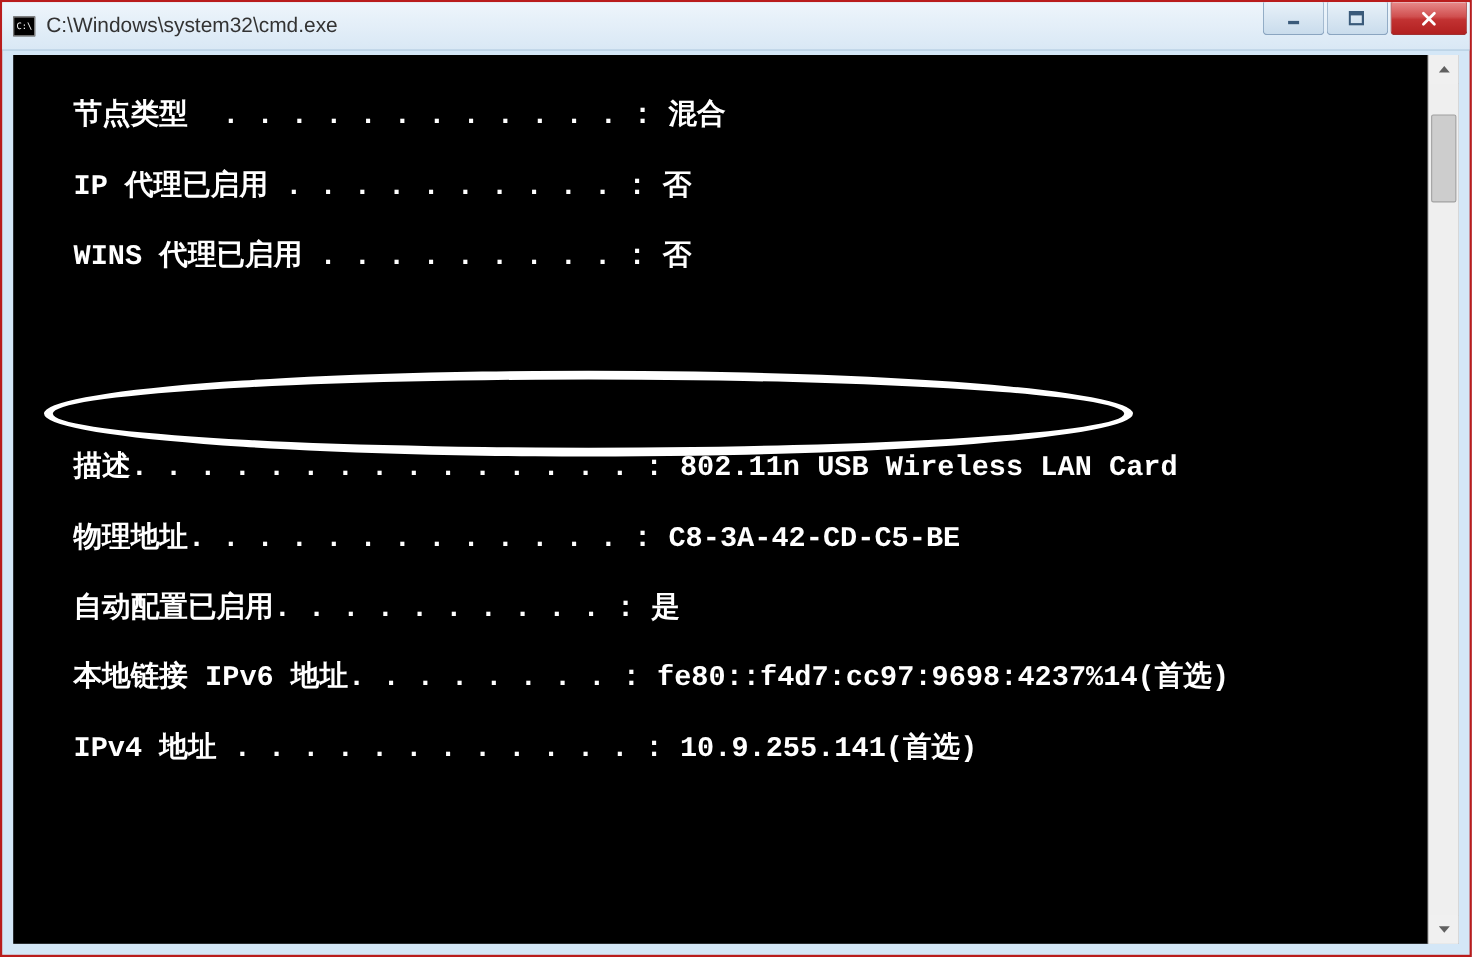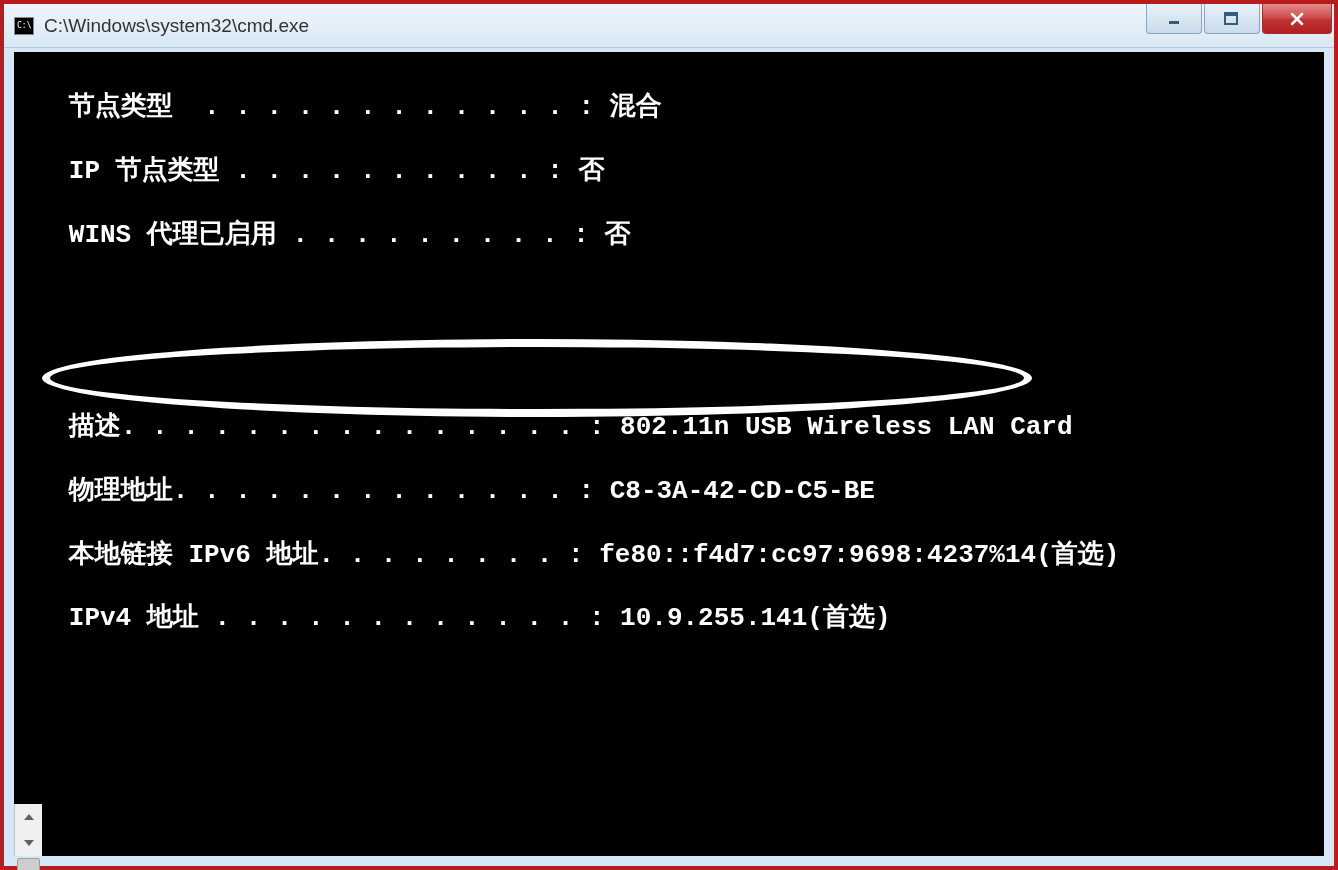--- a/index.html
+++ b/index.html
@@ -15,21 +15,21 @@
       overflow: hidden;
       position: relative;
     }
     .window {
       position: absolute;
       top: 0;
       left: 0;
       width: 1338px;
       height: 870px;
       background: #d4e7f7;
-      border: 4px solid #b91c1c;
+      border: 2px solid #b91c1c;
     }
     .titlebar {
       height: 44px;
       background: linear-gradient(to bottom, #eef5fb, #d9e8f5);
       display: flex;
       align-items: center;
       padding-left: 10px;
       position: relative;
       border-bottom: 1px solid #b0c8dc;
     }
@@ -85,21 +85,20 @@
       display: block;
     }
     .console-area {
       position: absolute;
       top: 48px;
       left: 10px;
       right: 10px;
       bottom: 10px;
       background: #000;
       display: flex;
-      flex-direction: column;
     }
     .console-content {
       flex: 1;
       padding: 8px 4px 4px 8px;
       font-family: "NSimSun", "SimSun", "MS Gothic", "Courier New", monospace;
       font-size: 26px;
       color: #fff;
       line-height: 1.23;
       white-space: pre;
       overflow: hidden;
@@ -172,26 +171,27 @@
         <svg width="16" height="14" viewBox="0 0 16 14">
           <path d="M3 2 L13 12 M13 2 L3 12" stroke="#fff" stroke-width="2.5" stroke-linecap="round"></path>
         </svg>
       </div>
     </div>
   </div>
 
   <div class="console-area">
     <div class="console-content">
 <span class="console-line">   节点类型  . . . . . . . . . . . . : 混合</span>
-<span class="console-line">   IP 节点类型 . . . . . . . . . . : 否</span>
+<span class="console-line">   IP 代理已启用 . . . . . . . . . . : 否</span>
 <span class="console-line">   WINS 代理已启用 . . . . . . . . . : 否</span>
 <span class="console-line"> </span>
 <span class="console-line"> </span>
 <span class="console-line">   描述. . . . . . . . . . . . . . . : 802.11n USB Wireless LAN Card</span>
 <span class="console-line">   物理地址. . . . . . . . . . . . . : C8-3A-42-CD-C5-BE</span>
+<span class="console-line">   自动配置已启用. . . . . . . . . . : 是</span>
 <span class="console-line">   本地链接 IPv6 地址. . . . . . . . : fe80::f4d7:cc97:9698:4237%14(首选)</span>
 <span class="console-line">   IPv4 地址 . . . . . . . . . . . . : 10.9.255.141(首选)</span>
 
 
 
 
 
 
 
 <span class="console-line"></span>

